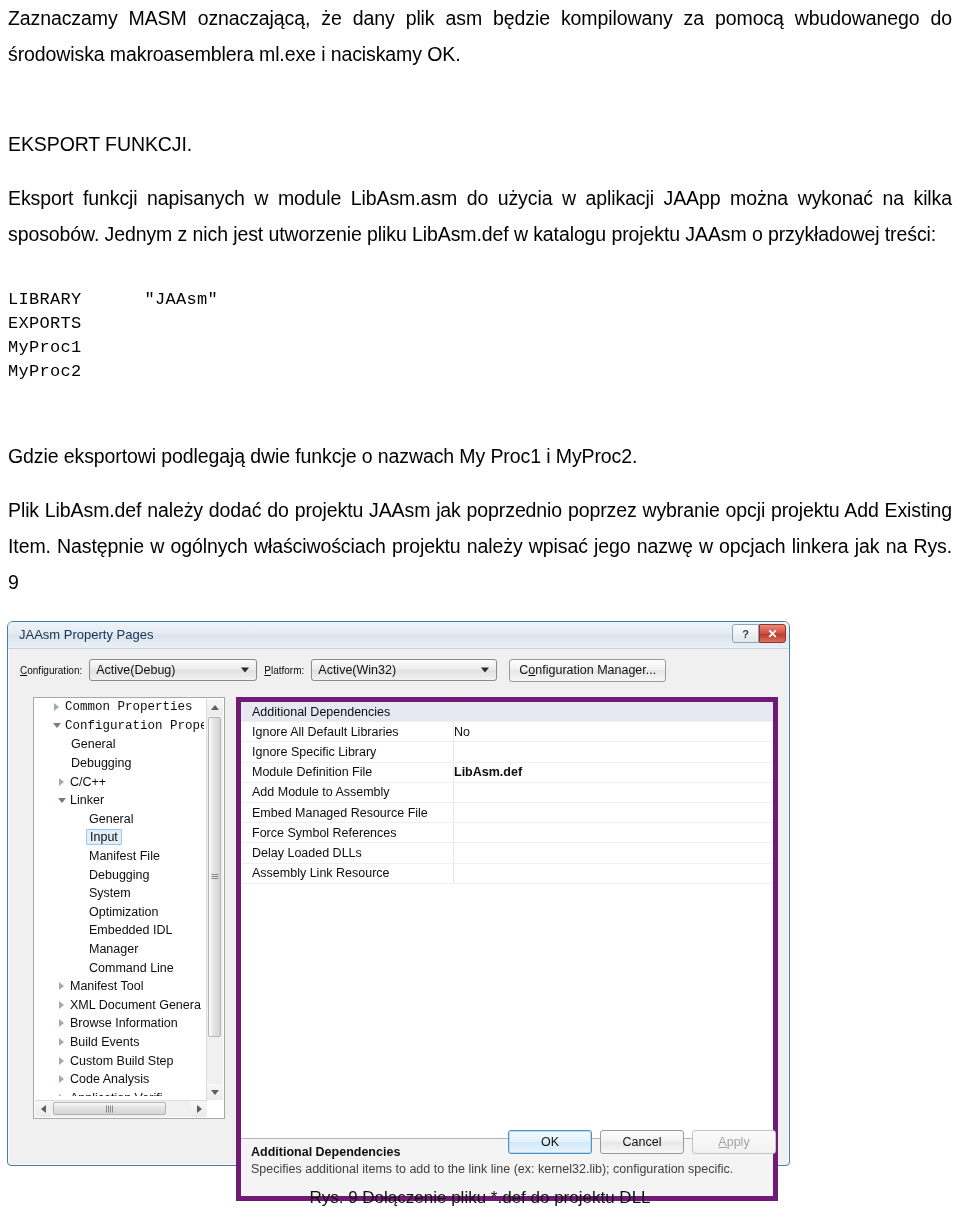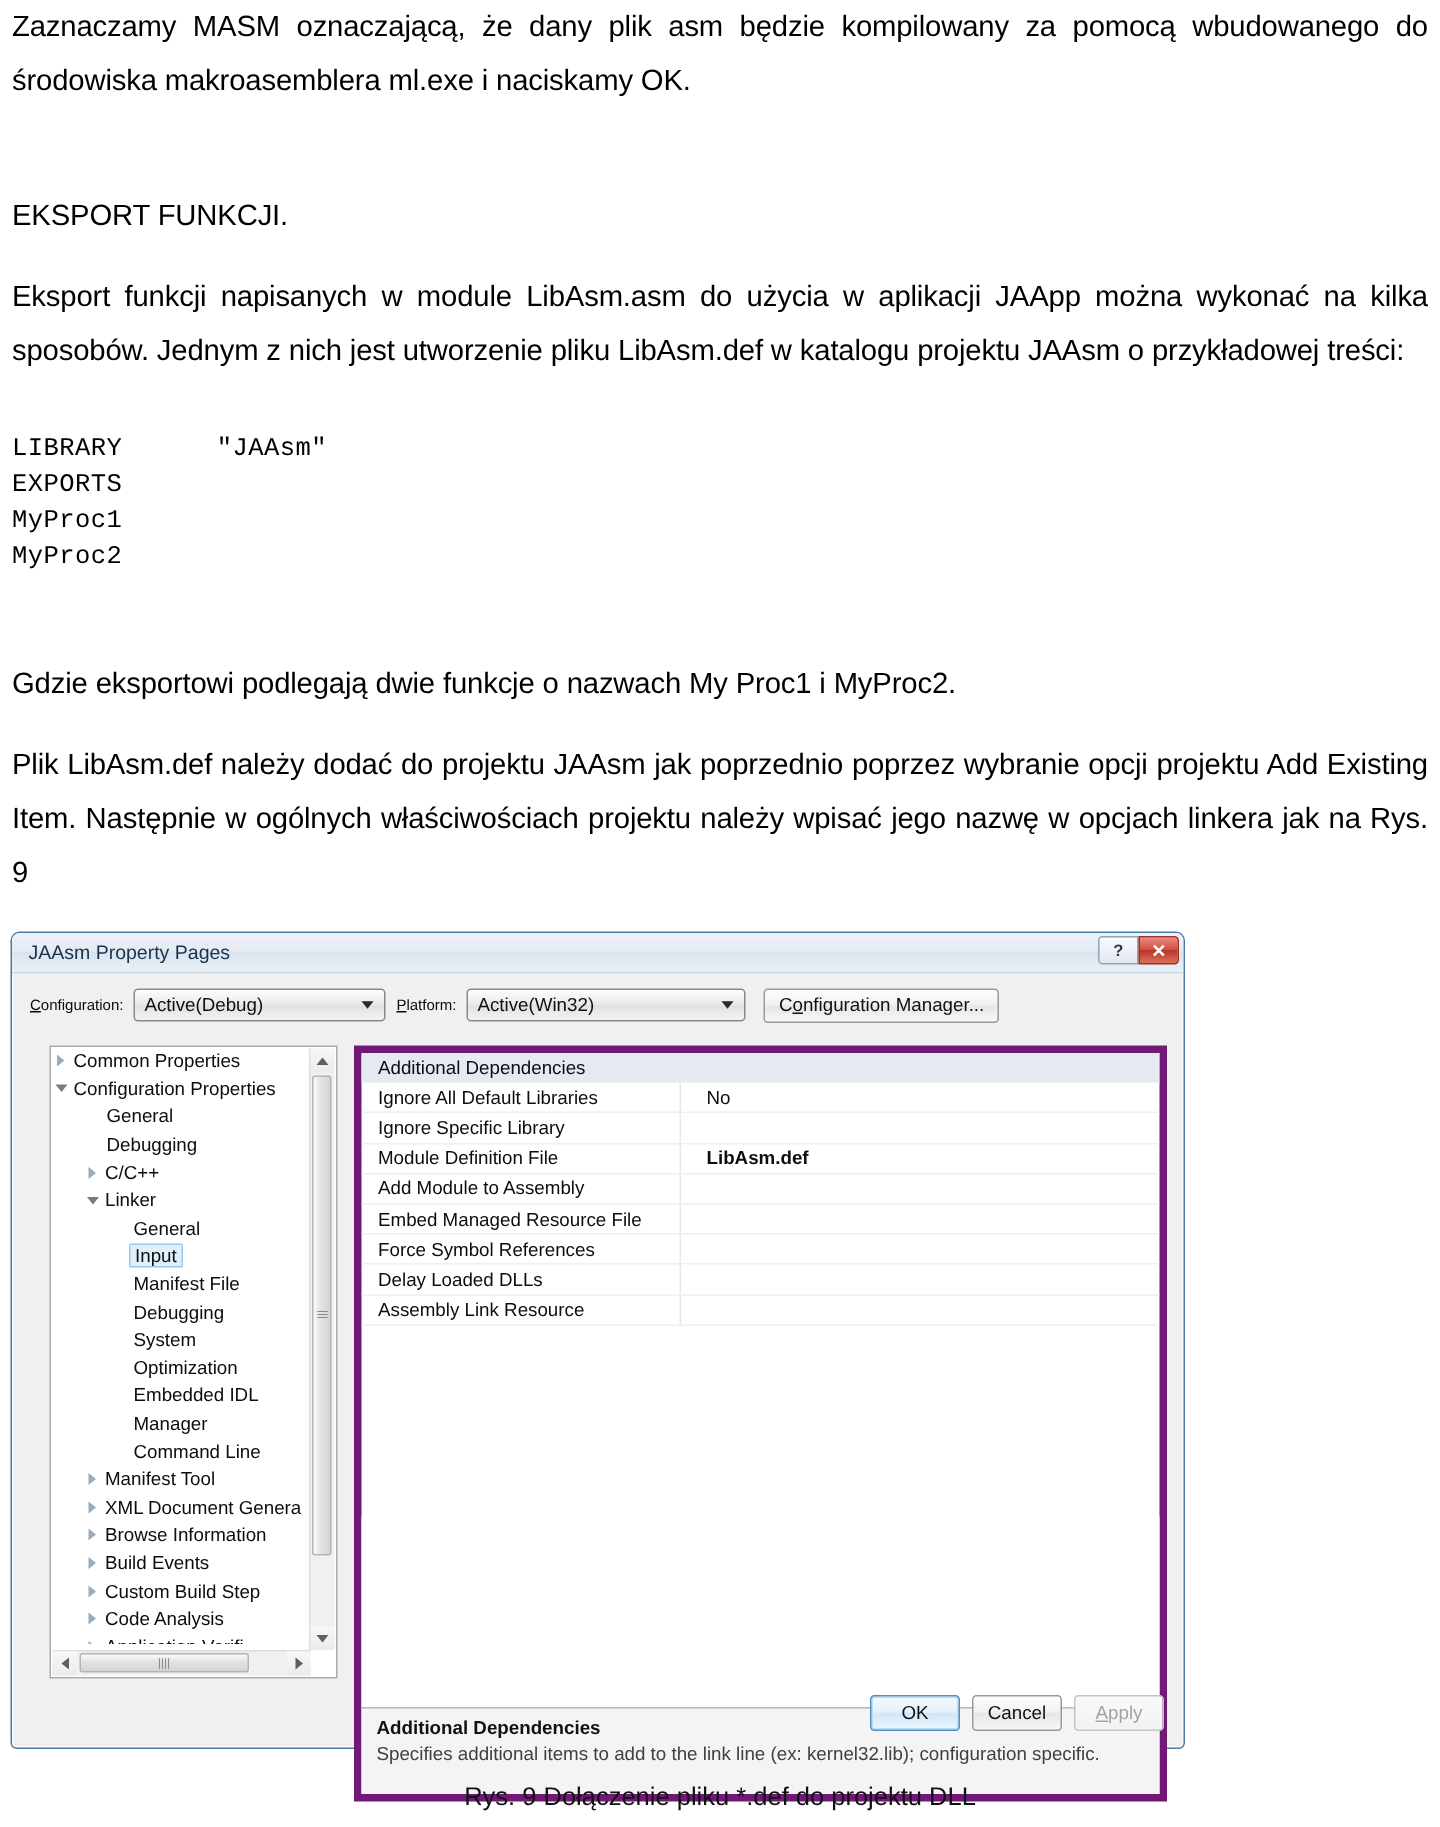--- a/index.html
+++ b/index.html
@@ -213,21 +213,21 @@
     border-top: 5px solid #6d7d8c;
   }
   .tnode .tlabel { padding-left: 2px; }
   .tnode.selected .tlabel {
     background: #dff0fb;
     border: 1px solid #9cc7e8;
     padding: 0 3px;
     border-radius: 1px;
     margin-left: -1px;
   }
-  .ind0 { padding-left: 0; }
+  .ind0 { padding-left: 16px; font-family: Liberation Mono, monospace; }
   .ind1 { padding-left: 22px; }
   .ind2 { padding-left: 21px; }
   .ind3 { padding-left: 40px; }
 
   
   .vscroll {
     position: absolute;
     right: 1px;
     top: 1px;
     width: 16px;
@@ -328,21 +328,21 @@
     flex: 0 0 212px;
     padding-left: 11px;
     color: #0d0d0d;
     box-sizing: border-box;
     white-space: nowrap;
     overflow: hidden;
   }
   .prow.hl .pname { background: #e6e9f2; }
   .prow .pval {
     flex: 1 1 auto;
-    padding-left: 17px;
+    padding-left: 0;
     color: #0d0d0d;
     border-left: 1px solid #e3e7ee;
     height: 100%;
     display: flex;
     align-items: center;
     box-sizing: border-box;
     white-space: nowrap;
     overflow: hidden;
   }
   .prow .pval.bold { font-weight: bold; }
@@ -372,21 +372,21 @@
 
   
   .footer {
     position: absolute;
     right: 13px;
     bottom: 11px;
     display: flex;
     gap: 8px;
   }
   .btn.dlg {
-    width: 60px;
+    width: 84px;
     height: 24px;
     padding: 0;
   }
   .btn.ok {
     border-color: #4c8fc0;
     background: linear-gradient(to bottom,#f4fbff,#e2f1fb 48%,#cfe7f8 50%,#eaf6fe);
     box-shadow: 0 0 0 1px #bcdcf0 inset;
   }
   .btn.disabled {
     color: #a3a3a3;

